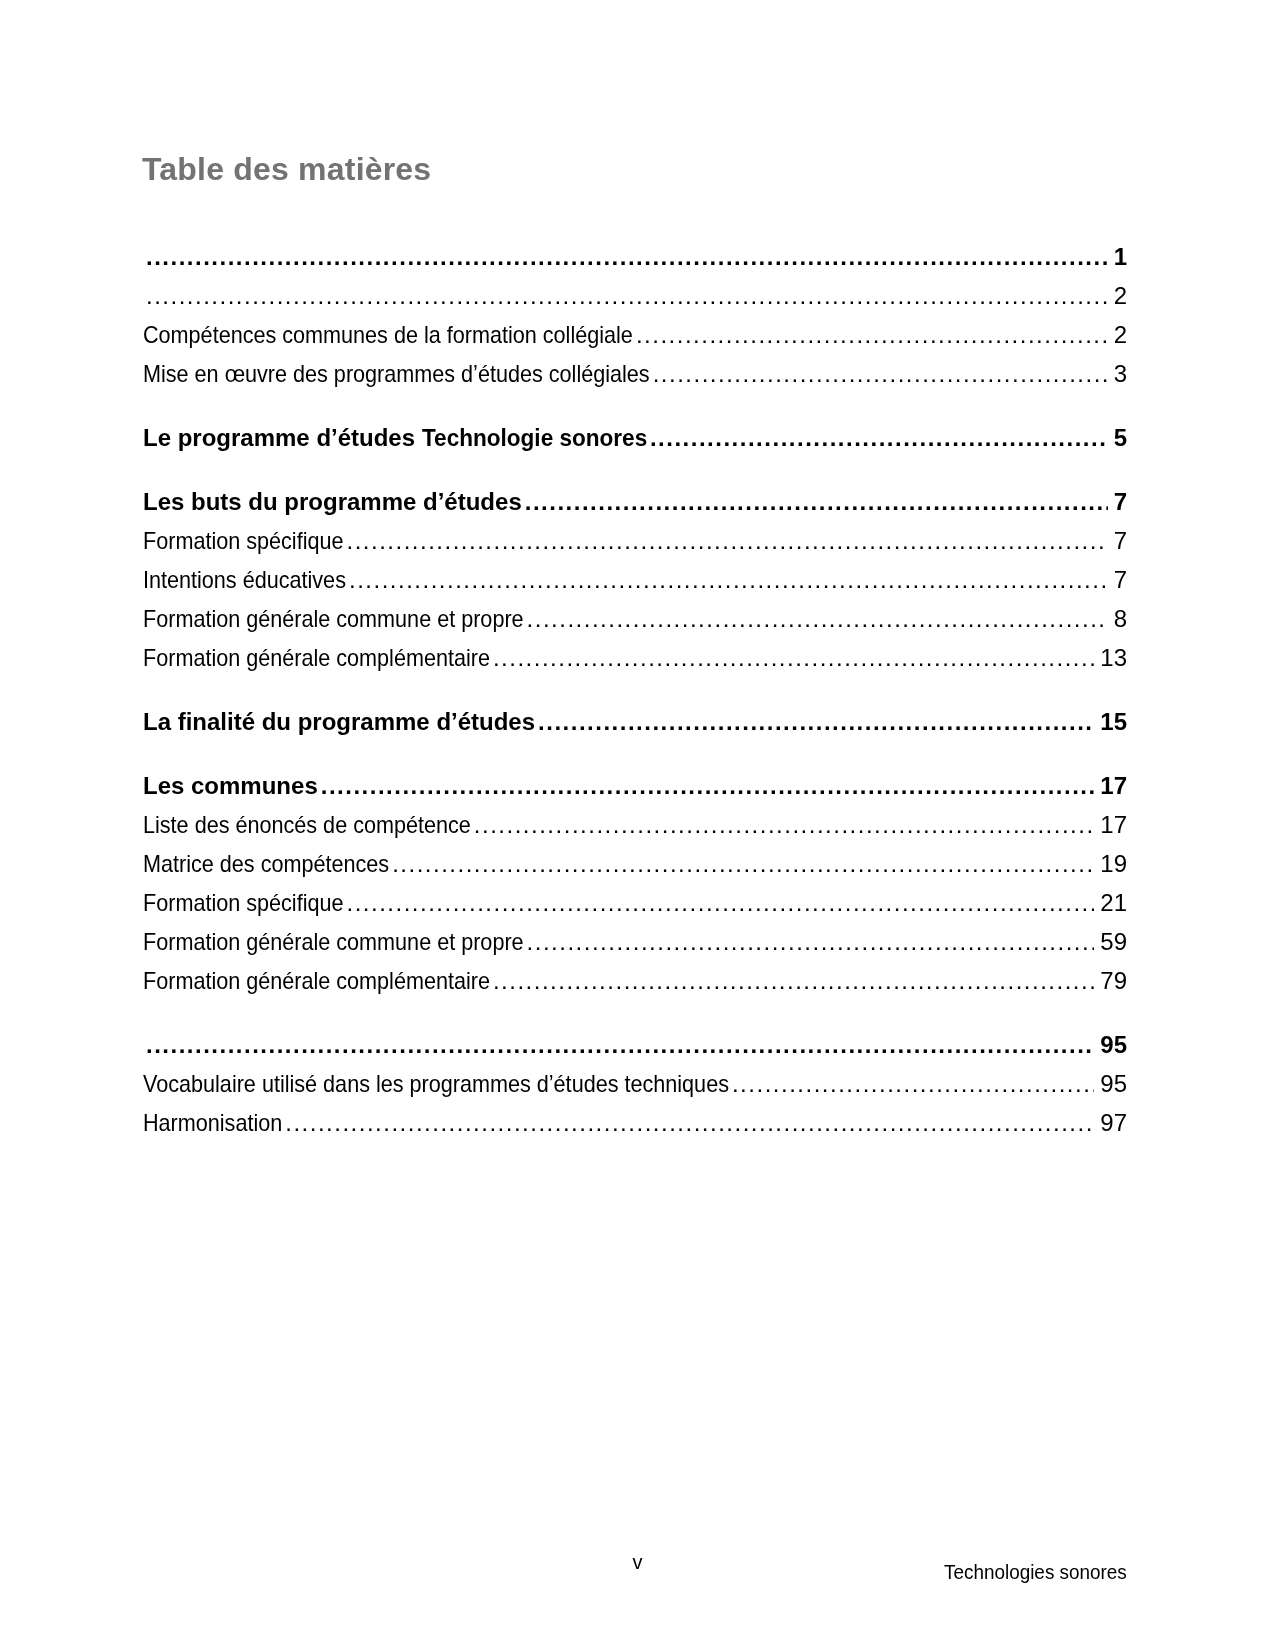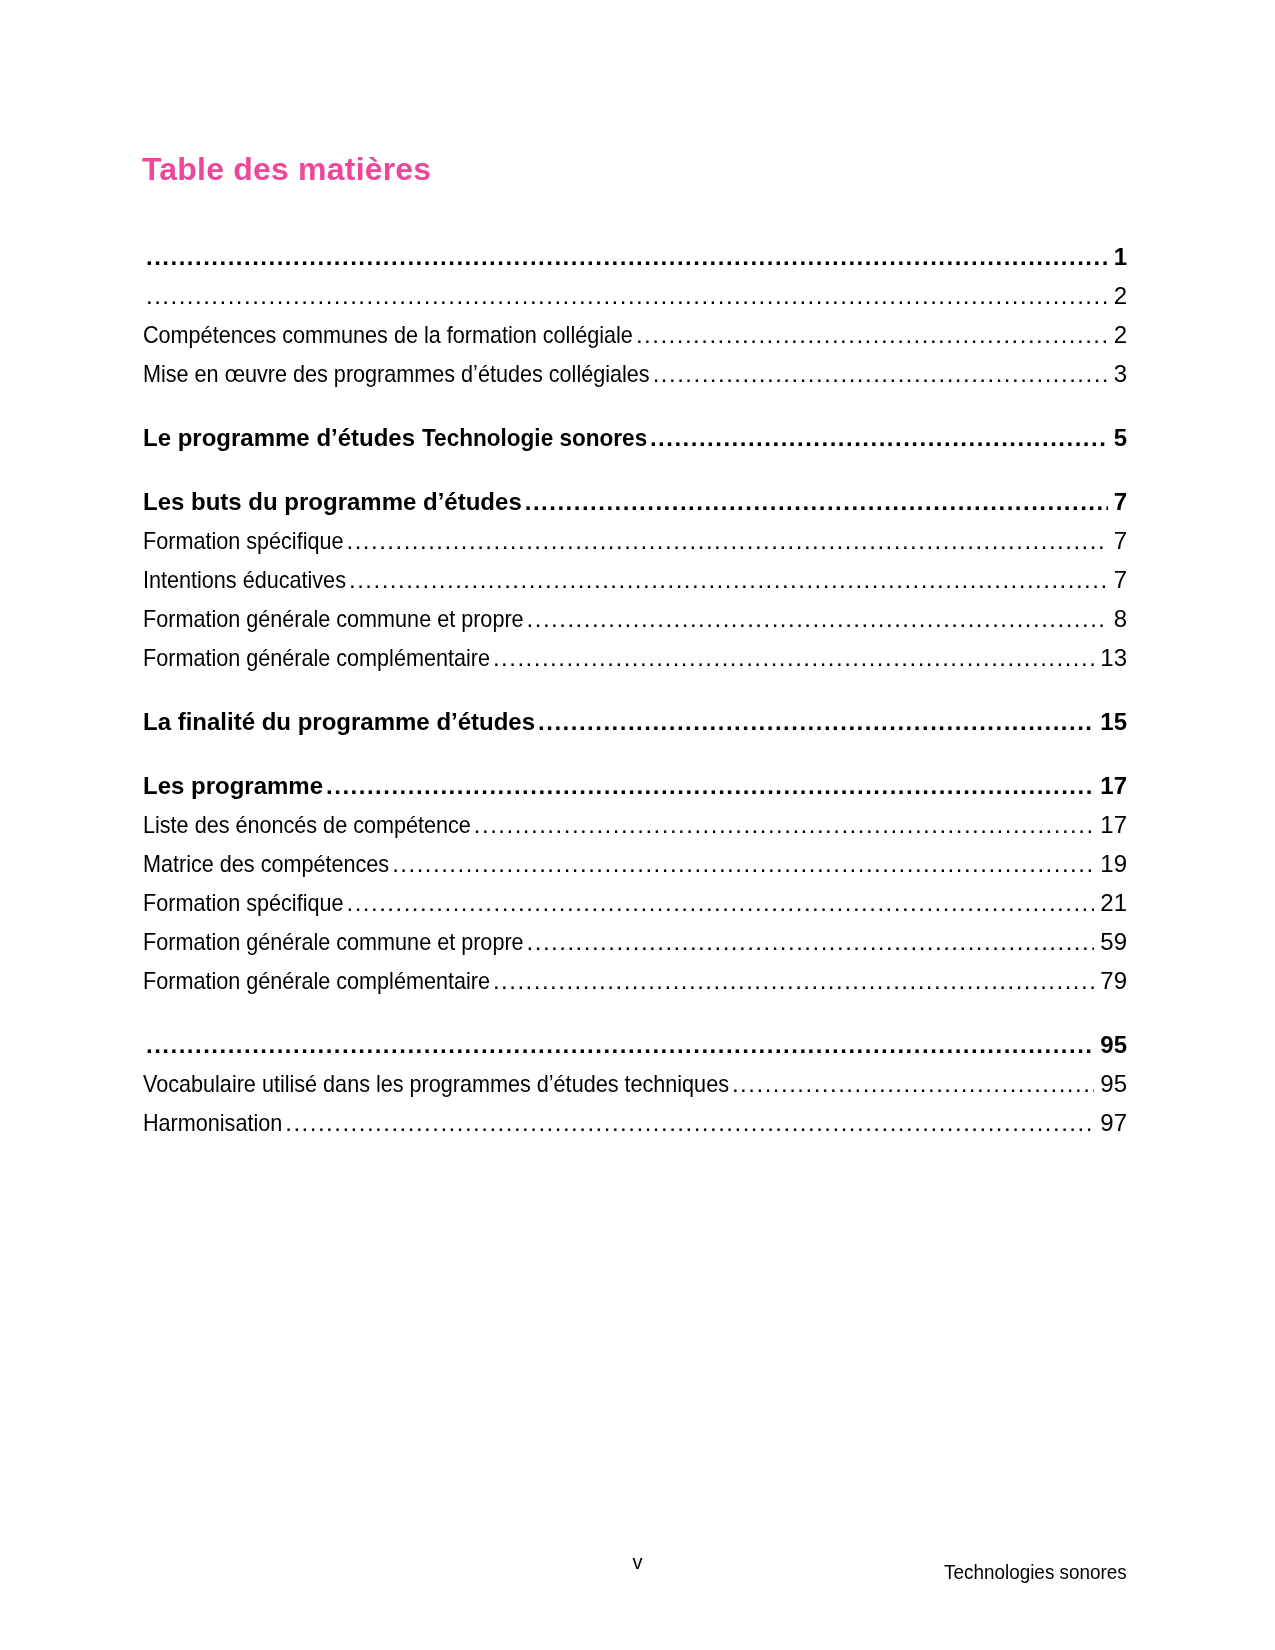--- a/index.html
+++ b/index.html
@@ -21,21 +21,21 @@
     overflow: hidden;
   }
   .title {
     position: absolute;
     left: 142px;
     top: 151px;
     margin: 0;
     font-size: 32px;
     line-height: 1.15;
     font-weight: bold;
-    color: #ec4899;
+    color: #737373;
     letter-spacing: 0.2px;
   }
   .toc {
     position: absolute;
     left: 143px;
     top: 232px;
     width: 984px;
   }
   .row {
     display: flex;
@@ -146,21 +146,21 @@
         <span class="label"><span data-squeeze="0.9" style="transform: scaleX(0.9); margin-right: -38.6px;">Formation générale complémentaire</span></span>
         <span class="leader"></span>
         <span class="pagenum">13</span>
       </div>
       <div class="row l1">
         <span class="label"><span>La finalité du programme d’études</span></span>
         <span class="leader"></span>
         <span class="pagenum">15</span>
       </div>
       <div class="row l1">
-        <span class="label"><span>Les programme</span></span>
+        <span class="label"><span>Les communes</span></span>
         <span class="leader"></span>
         <span class="pagenum">17</span>
       </div>
       <div class="row l2">
         <span class="label"><span data-squeeze="0.9" style="transform: scaleX(0.9); margin-right: -36.4px;">Liste des énoncés de compétence</span></span>
         <span class="leader"></span>
         <span class="pagenum">17</span>
       </div>
       <div class="row l2">
         <span class="label"><span data-squeeze="0.9" style="transform: scaleX(0.9); margin-right: -27.3px;">Matrice des compétences</span></span>

